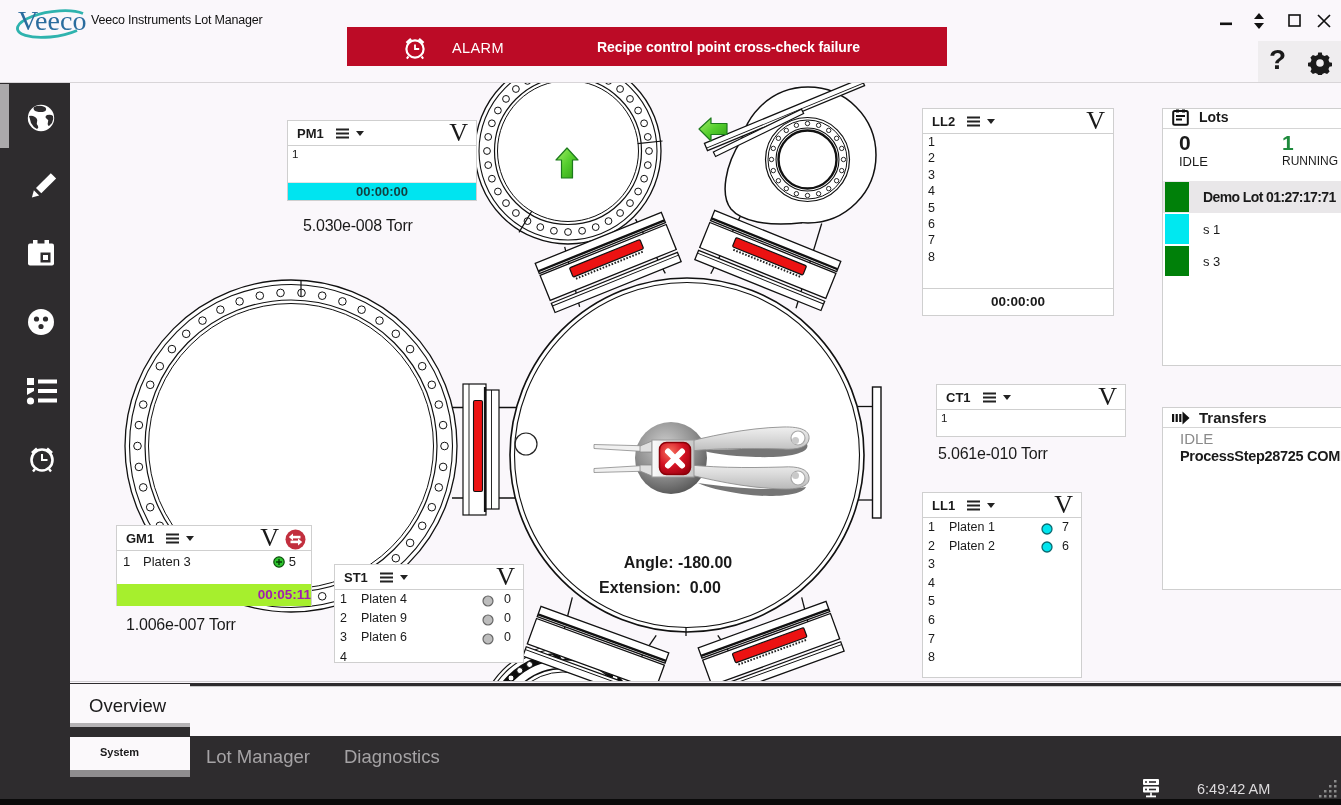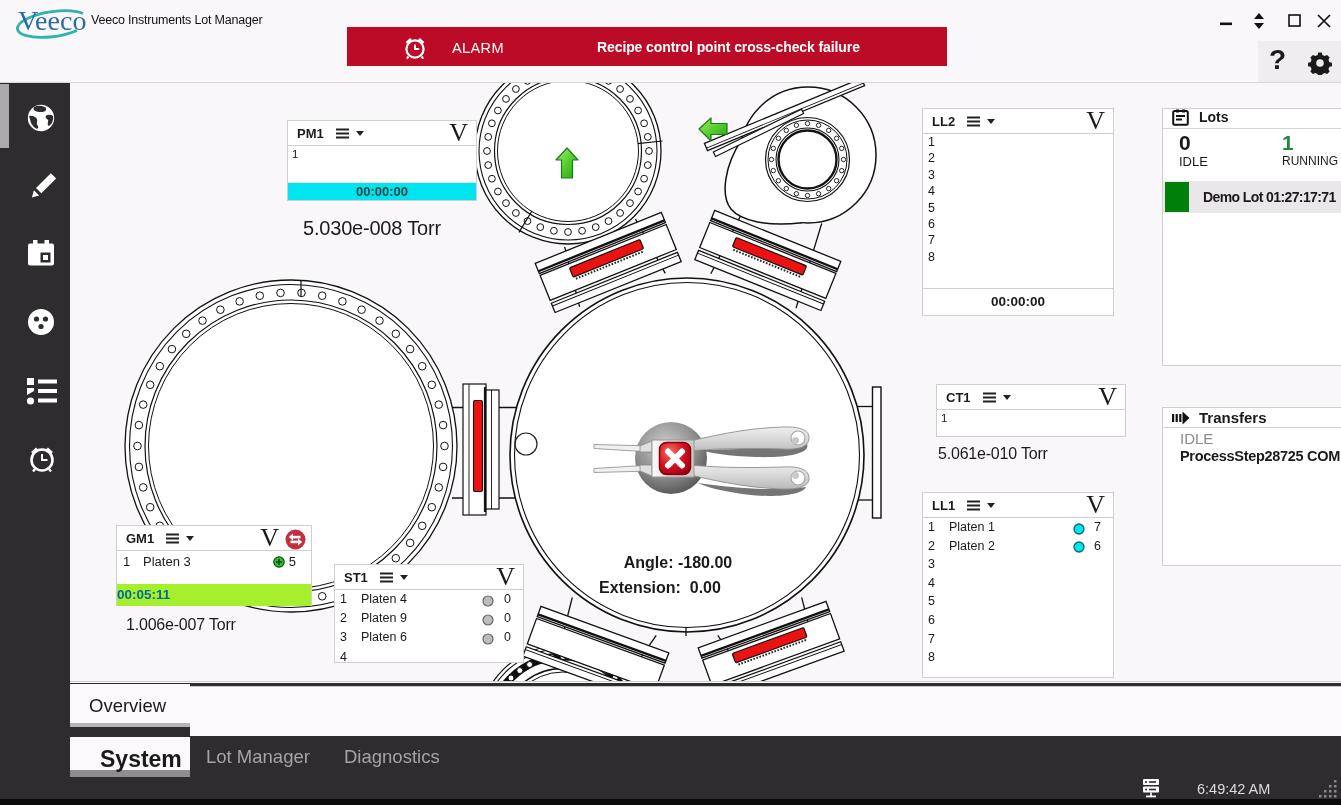--- a/index.html
+++ b/index.html
@@ -381,21 +381,21 @@
       <span class="crt">
         <svg width="8" height="5" viewBox="0 0 8 5">
           <polygon points="0,0 8,0 4,5" fill="#222"></polygon>
         </svg>
       </span>
       <span class="vv" style="right:8px">V</span>
     </div>
 <div style="height:37px;border-bottom:1px solid #e4e4e4;padding:2px 0 0 4px;font-size:11.5px">1</div>
 <div style="height:17px;background:#00e4f0;text-align:center;font-size:13px;font-weight:bold;color:#123f3f;line-height:17px">00:00:00</div>
 </div>
-<div class="abs" style="left:303px;top:217px;font-size:20px;letter-spacing:-0.2px;color:#1a1a1a">5.030e-008 Torr</div>
+<div class="abs" style="left:303px;top:217px;font-size:16px;letter-spacing:-0.2px;color:#1a1a1a">5.030e-008 Torr</div>
 <div class="panel" style="left:922px;top:108px;width:192px;height:208px">
 <div class="phead">
       <b style="font-size:13px">LL2</b>
       <span class="hmb">
         <svg width="13" height="11" viewBox="0 0 13 11">
           <path d="M0,1.5 h13 M0,5.5 h13 M0,9.5 h13" stroke="#222" stroke-width="1.9"></path>
         </svg>
       </span>
       <span class="crt">
         <svg width="8" height="5" viewBox="0 0 8 5">
@@ -425,21 +425,21 @@
       <span class="crt">
         <svg width="8" height="5" viewBox="0 0 8 5">
           <polygon points="0,0 8,0 4,5" fill="#222"></polygon>
         </svg>
       </span>
       <span class="vv" style="right:8px">V</span>
     </div>
 <div style="padding:2px 0 0 4px;font-size:11.5px">1</div>
 </div>
 <div class="abs" style="left:938px;top:445px;font-size:16px;letter-spacing:-0.2px;color:#1a1a1a">5.061e-010 Torr</div>
-<div class="panel" style="left:922px;top:492px;width:192px;height:186px">
+<div class="panel" style="left:922px;top:492px;width:160px;height:186px">
 <div class="phead">
       <b style="font-size:13px">LL1</b>
       <span class="hmb">
         <svg width="13" height="11" viewBox="0 0 13 11">
           <path d="M0,1.5 h13 M0,5.5 h13 M0,9.5 h13" stroke="#222" stroke-width="1.9"></path>
         </svg>
       </span>
       <span class="crt">
         <svg width="8" height="5" viewBox="0 0 8 5">
           <polygon points="0,0 8,0 4,5" fill="#222"></polygon>
@@ -479,21 +479,21 @@
         <rect x="7" y="6.8" width="8.5" height="2.6" fill="#fff"></rect>
         <polygon points="8,4.5 8,11.5 3.8,8" fill="#fff"></polygon>
         <rect x="5.5" y="11.6" width="8.5" height="2.6" fill="#fff"></rect>
         <polygon points="13,9.5 13,16.5 17.2,13" fill="#fff"></polygon>
       </svg>
     </div>
 <div style="position:relative;height:33px;padding:3px 0 0 6px;font-size:13px">1<span style="position:absolute;left:26px">Platen 3</span><span style="position:absolute;right:26px;top:5px"><svg width="12" height="12" viewBox="0 0 12 12">
           <circle cx="6" cy="6" r="5.2" fill="#2ec42e" stroke="#0b4d0b" stroke-width="1.2"></circle>
           <path d="M6,3 v6 M3,6 h6" stroke="#064006" stroke-width="1.4"></path>
         </svg></span><span style="position:absolute;right:15px">5</span></div>
-<div style="height:22px;background:#a6ef2d;text-align:left;font-size:13.5px;font-weight:bold;color:#0369a1;line-height:22px">00:05:11</div>
+<div style="height:22px;background:#a6ef2d;text-align:right;font-size:13.5px;font-weight:bold;color:#a21caf;line-height:22px">00:05:11</div>
 </div>
 <div class="abs" style="left:126px;top:616px;font-size:16px;letter-spacing:-0.2px;color:#1a1a1a">1.006e-007 Torr</div>
 <div class="panel" style="left:334px;top:564px;width:190px;height:99px">
 <div class="phead">
       <b style="font-size:13px">ST1</b>
       <span class="hmb">
         <svg width="13" height="11" viewBox="0 0 13 11">
           <path d="M0,1.5 h13 M0,5.5 h13 M0,9.5 h13" stroke="#222" stroke-width="1.9"></path>
         </svg>
       </span>
@@ -528,43 +528,51 @@
 <div style="position:relative;height:52px">
       <div style="position:absolute;left:16px;top:2px;font-size:21px;font-weight:bold">0</div>
       <div style="position:absolute;left:16px;top:25px;font-size:13px">IDLE</div>
       <div style="position:absolute;left:119px;top:2px;font-size:21px;font-weight:bold;color:#1e8a3c">1</div>
       <div style="position:absolute;left:119px;top:25px;font-size:12px">RUNNING</div>
     </div>
 <div style="position:relative;height:32px;background:#e9e7e9;">
       <div style="position:absolute;left:2px;top:1px;bottom:1px;width:24px;background:#008009"></div>
       <div style="position:absolute;left:40px;top:50%;transform:translateY(-50%);font-weight:bold;font-size:14px;letter-spacing:-0.6px;white-space:nowrap">Demo Lot 01:27:17:71</div>
     </div>
-</div>
-<div class="panel" style="left:1162px;top:407px;width:179px;height:159px;border-right:none">
+<div style="position:relative;height:32px;">
+      <div style="position:absolute;left:2px;top:1px;bottom:1px;width:24px;background:#00e8f0"></div>
+      <div style="position:absolute;left:40px;top:50%;transform:translateY(-50%);font-size:13px;white-space:nowrap">s 1</div>
+    </div>
+<div style="position:relative;height:32px;">
+      <div style="position:absolute;left:2px;top:1px;bottom:1px;width:24px;background:#008009"></div>
+      <div style="position:absolute;left:40px;top:50%;transform:translateY(-50%);font-size:13px;white-space:nowrap">s 3</div>
+    </div>
+</div>
+<div class="panel" style="left:1162px;top:407px;width:179px;height:183px;border-right:none">
 <div style="height:20px;border-bottom:1px solid #d5d5d5;display:flex;align-items:center;padding-left:9px">
       <svg width="18" height="14" viewBox="0 0 18 14">
         <rect x="0" y="3" width="2.2" height="8" fill="#111"></rect>
         <rect x="3.6" y="3" width="2.2" height="8" fill="#111"></rect>
         <rect x="7.2" y="3" width="2.2" height="8" fill="#111"></rect>
         <polygon points="10.5,0.5 17.5,7 10.5,13.5" fill="#111"></polygon>
       </svg>
       <b style="font-size:15px;margin-left:9px">Transfers</b>
     </div>
 <div style="padding:2px 0 0 17px;font-size:15px;color:#8a8a8a">IDLE</div>
 <div style="padding:1px 0 0 17px;font-size:14.5px;font-weight:bold;letter-spacing:-0.3px;white-space:nowrap;overflow:hidden">ProcessStep28725 COMPLE</div>
 </div>
 <div class="abs" style="left:70px;top:680.5px;width:1271px;height:1px;background:#d0cdd0"></div>
 <div class="abs" style="left:0;top:683px;width:1341px;height:116px;background:#2e2c2e"></div>
 <div class="abs" style="left:190px;top:686px;width:1151px;height:50px;background:#fbf9fb;border-top:1px solid #c8c8c8"></div>
 <div class="abs" style="left:70px;top:684px;width:120px;height:38.5px;background:#fbf9fb"></div>
 <div class="abs" style="left:70px;top:722.5px;width:120px;height:4.5px;background:#b5b3b5"></div>
 <div class="abs" style="left:89px;top:695px;font-size:18.5px;color:#1a1a1a">Overview</div>
 <div class="abs" style="left:70px;top:737px;width:120px;height:33px;background:#fbf9fb"></div>
 <div class="abs" style="left:70px;top:770px;width:120px;height:7px;background:#8f8d8f"></div>
-<div class="abs" style="left:100px;top:746px;font-size:23px;color:#1a1a1a;font-weight:bold">System</div>
+<div class="abs" style="left:100px;top:746px;font-size:11px;color:#1a1a1a;font-weight:bold">System</div>
 <div class="abs" style="left:206px;top:746px;font-size:18.5px;color:#a5a3a5">Lot Manager</div>
 <div class="abs" style="left:344px;top:746px;font-size:18.5px;color:#a5a3a5">Diagnostics</div>
 <div class="abs" style="left:1142px;top:778px"><svg width="18" height="20" viewBox="0 0 18 20">
       <rect x="1" y="1" width="16" height="6" rx="1" fill="#fff"></rect>
       <rect x="1" y="8.5" width="16" height="6" rx="1" fill="#fff"></rect>
       <circle cx="4" cy="4" r="1" fill="#2e2c2e"></circle>
       <rect x="7" y="3.2" width="7" height="1.6" fill="#2e2c2e"></rect>
       <circle cx="4" cy="11.5" r="1" fill="#2e2c2e"></circle>
       <rect x="7" y="10.7" width="7" height="1.6" fill="#2e2c2e"></rect>
       <rect x="8.2" y="14.5" width="1.6" height="3.5" fill="#fff"></rect>

